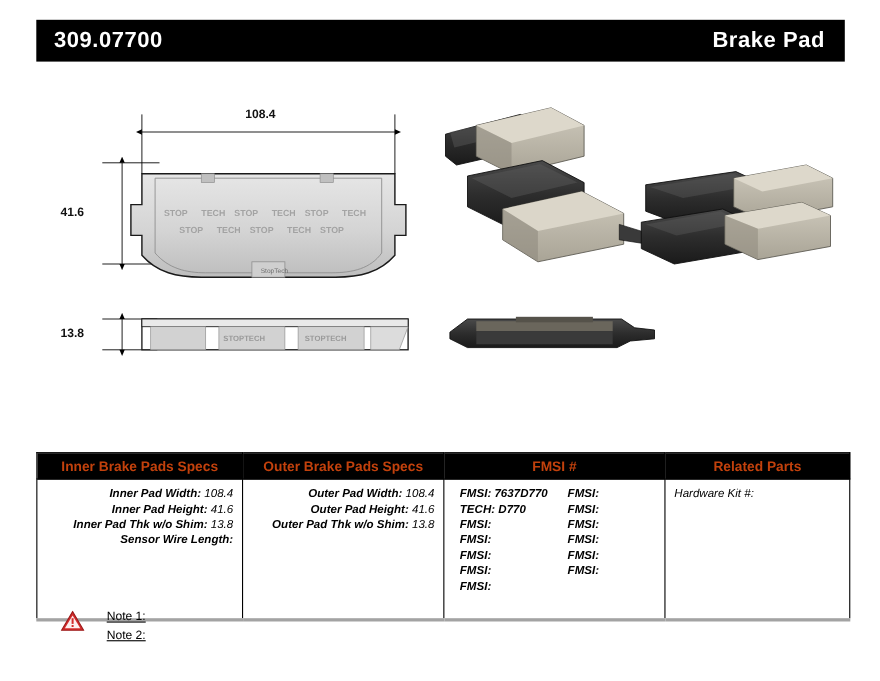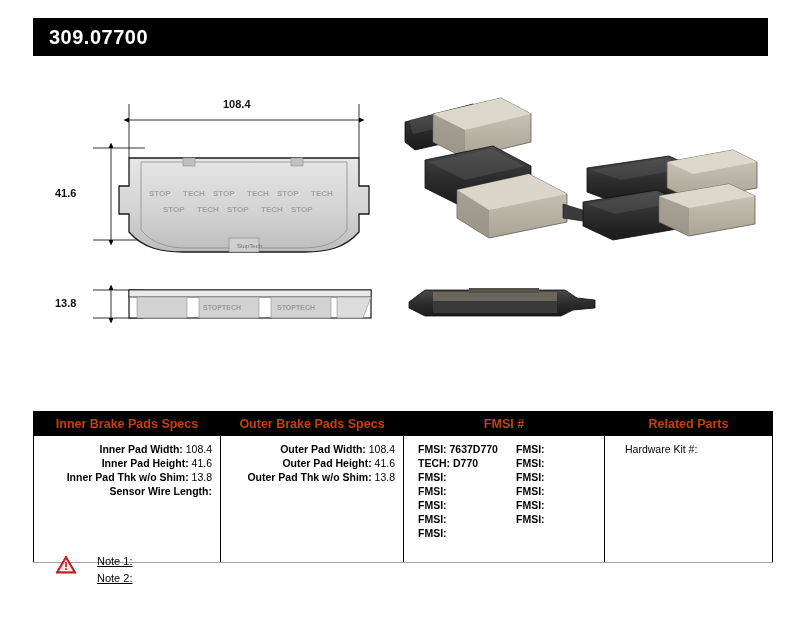--- a/index.html
+++ b/index.html
@@ -83,32 +83,33 @@
     font-size: 12.5px;
     font-weight: bold;
     height: 23px;
     text-align: center;
     border: 1px solid #000;
     padding: 0;
   }
   .spec-table td {
     border-left: 1px solid #000;
     border-right: 1px solid #000;
-    border-bottom: 1px solid #a3a3a3;
+    border-bottom: 3px solid #a3a3a3;
     vertical-align: top;
     padding: 6px 8px 10px 8px;
     height: 110px;
+    font-style: italic;
   }
   .row-line {
     font-size: 10.5px;
     line-height: 14px;
     white-space: nowrap;
   }
   .right-align { text-align: right; }
-  .left-align { text-align: left; margin-left: 12px; }
+  .left-align { text-align: left; }
   .fmsi-grid {
     display: flex;
     flex-direction: row;
     gap: 12px;
   }
   .fmsi-col {
     width: 50%;
     padding-left: 6px;
     box-sizing: border-box;
   }
@@ -135,20 +136,21 @@
   }
   .label-bold { font-weight: bold; }
 </style>
 </head>
 <body>
 
 <div class="sheet">
 
   <div class="header">
     <div class="part-no">309.07700</div>
+    <div class="title">Brake Pad</div>
   </div>
 
   <div class="drawing">
 
     <svg width="735" height="330" viewBox="0 0 735 330">
       <defs>
         <marker id="arrL" markerWidth="8" markerHeight="8" refX="7" refY="3" orient="auto">
           <path d="M7,0 L0,3 L7,6 z" fill="#000"></path>
         </marker>
         <marker id="arrR" markerWidth="8" markerHeight="8" refX="1" refY="3" orient="auto">

